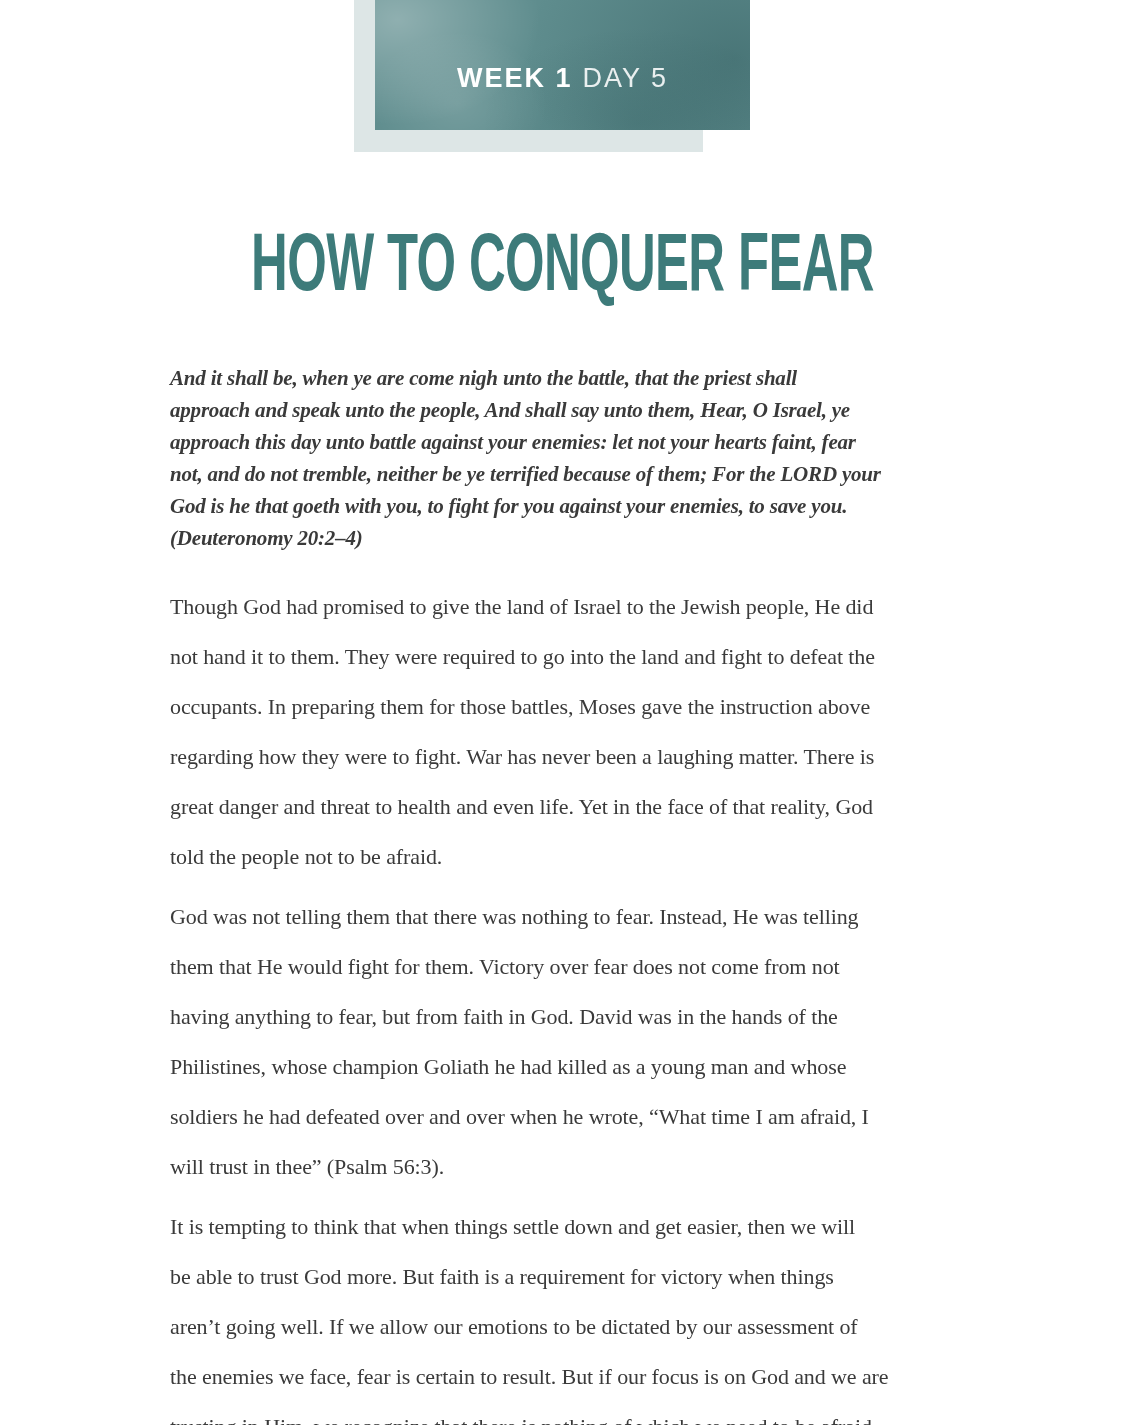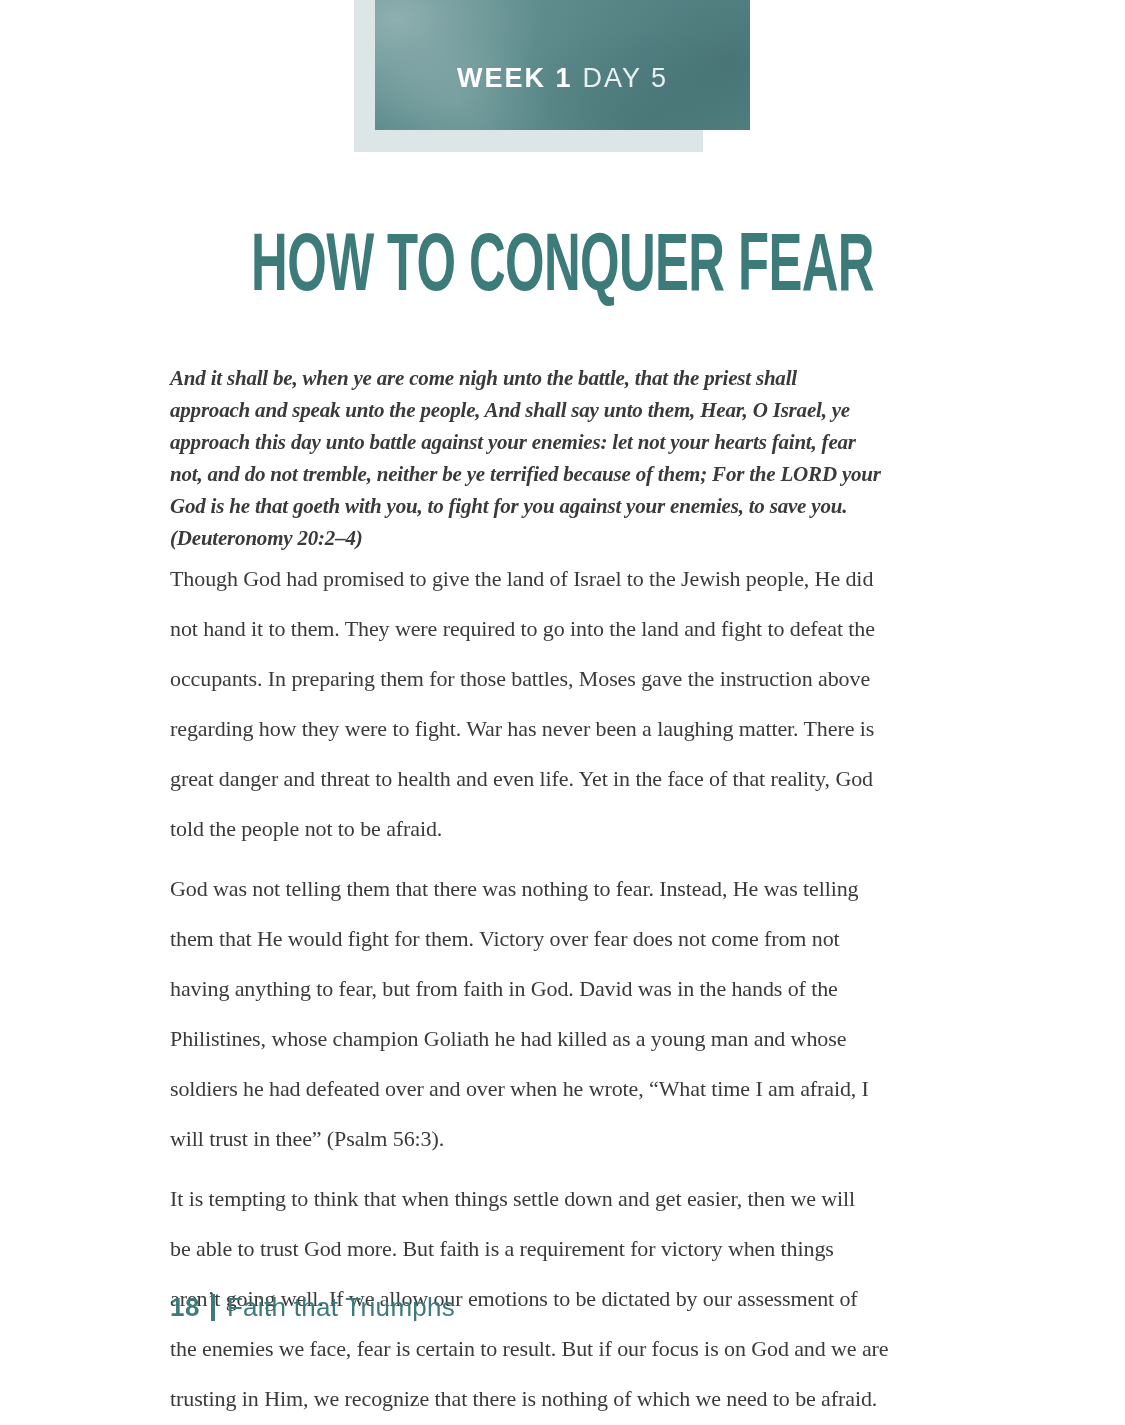--- a/index.html
+++ b/index.html
@@ -79,21 +79,21 @@
   }
   .scripture {
     font-family: "Liberation Serif", serif;
     font-style: italic;
     font-weight: 700;
     font-size: 21px;
     line-height: 32px;
     letter-spacing: -0.2px;
     color: #3a3a3a;
     white-space: pre-line;
-    margin: 0 0 0 0;
+    margin: 0 0 28px 0;
   }
   .body-paragraph {
     font-family: "Liberation Serif", serif;
     font-size: 22px;
     line-height: 50px;
     letter-spacing: -0.1px;
     color: #3a3a3a;
     white-space: pre-line;
     margin: 0 0 10px 0;
   }
@@ -151,19 +151,14 @@
 Philistines, whose champion Goliath he had killed as a young man and whose
 soldiers he had defeated over and over when he wrote, “What time I am afraid, I
 will trust in thee” (Psalm 56:3).</p>
     <p class="body-paragraph">It is tempting to think that when things settle down and get easier, then we will
 be able to trust God more. But faith is a requirement for victory when things
 aren’t going well. If we allow our emotions to be dictated by our assessment of
 the enemies we face, fear is certain to result. But if our focus is on God and we are
 trusting in Him, we recognize that there is nothing of which we need to be afraid.</p>
   </div>
 
-  <div class="footer">
-    <span class="page-number">18</span>
-    <span class="footer-divider"></span>
-    <span class="book-title">Faith that Triumphs</span>
-  </div>
 
 </div>
 
 </body></html>

